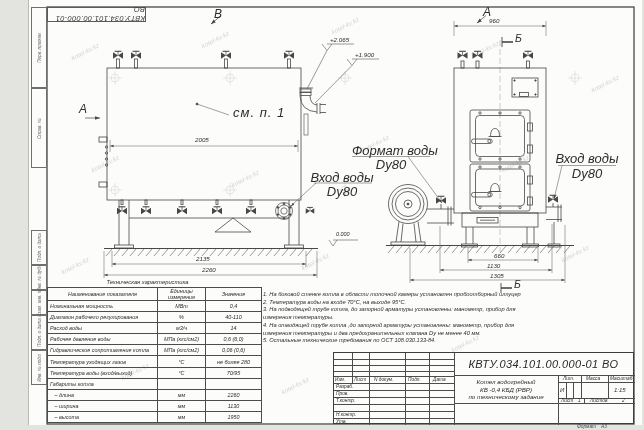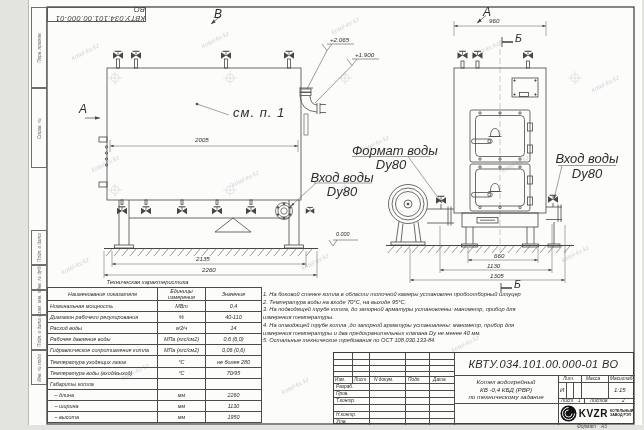--- a/index.html
+++ b/index.html
@@ -544,29 +544,17 @@
   <div class="tbt" style="left:252px;top:23.8px">Масса</div>
   <div class="tbt" style="left:276px;top:23.8px">Масштаб</div>
   <div class="tbt" style="left:226px;top:34px;font-size:6px">И</div>
   <div class="tbt" style="left:280px;top:34px;font-size:6px">1:15</div>
 
   <div class="tbt" style="left:227px;top:45.8px">Лист</div>
   <div class="tbt" style="left:244px;top:45.8px">1</div>
   <div class="tbt" style="left:256px;top:45.8px">Листов</div>
   <div class="tbt" style="left:288px;top:45.8px">2</div>
 
-  <div id="logo">
-    <svg width="17" height="17" viewBox="0 0 17 17">
-      <circle cx="8.5" cy="8.5" r="8" fill="#111"></circle>
-      <path d="M8.5,2.5 A6,6 0 1 0 14.5,8.5" stroke="#fff" stroke-width="1" fill="none"></path>
-      <path d="M8.5,5 A3.5,3.5 0 1 0 12,8.5" stroke="#fff" stroke-width="0.9" fill="none"></path>
-    </svg>
-    <span class="kvzr">KVZR</span>
-    <span class="sub">
-      <div>КОТЕЛЬНЫЙ</div>
-      <div>ЗАВОД РЭП</div>
-    </span>
-  </div>
 </div>
 <div id="fmt">
   <span>Формат</span>
   <span>А3</span>
 </div>
 
 </body></html>

